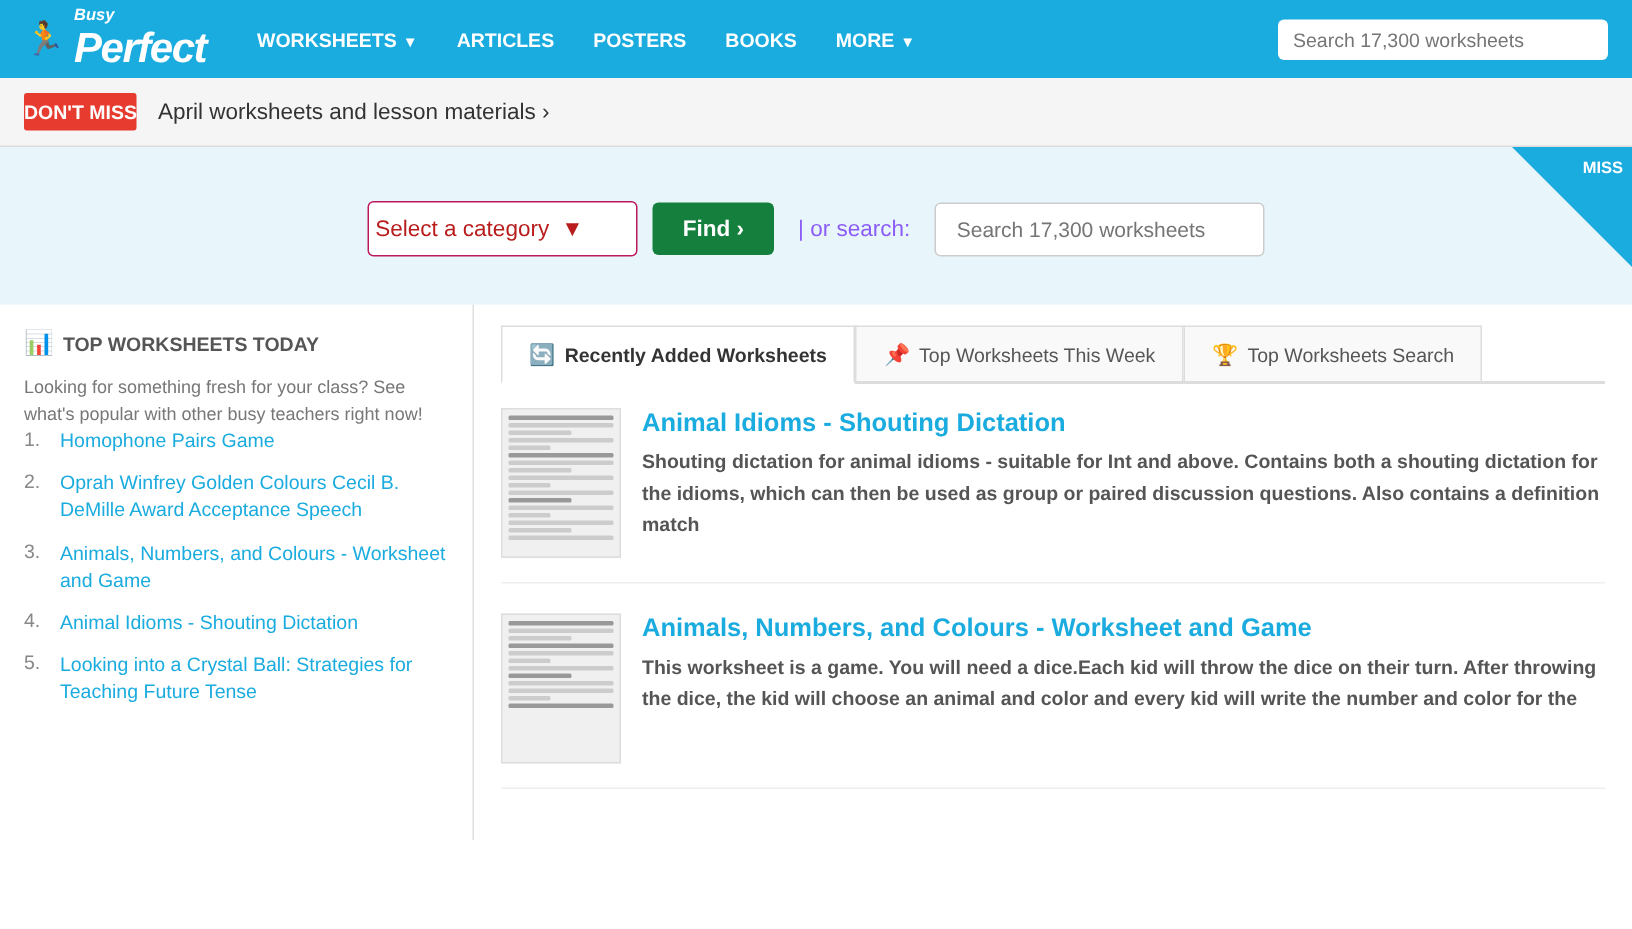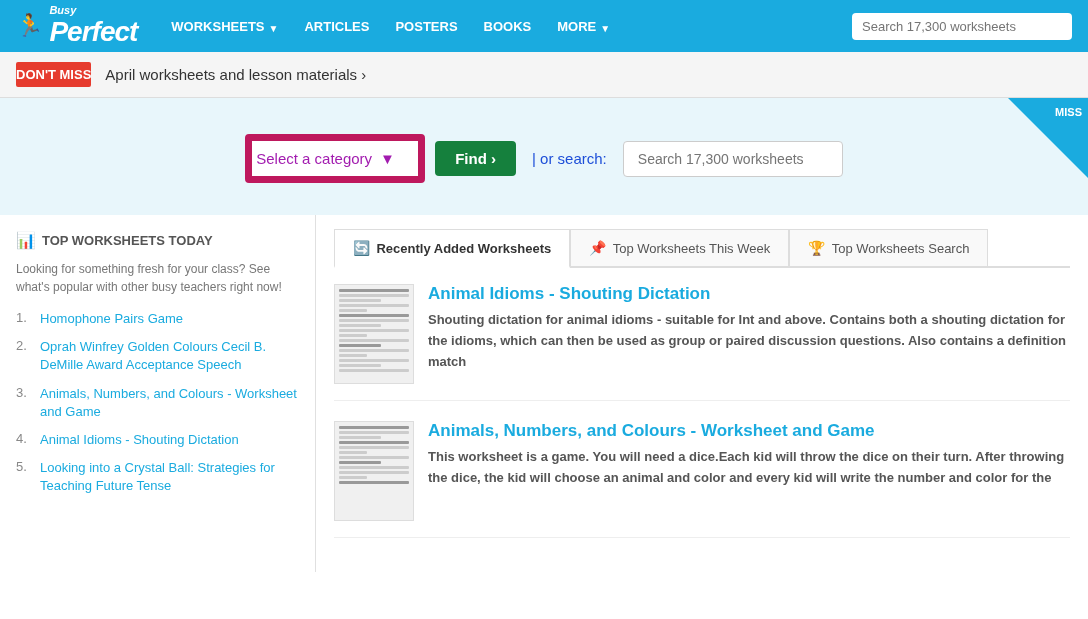--- a/index.html
+++ b/index.html
@@ -21,33 +21,33 @@
     .dont-miss-badge { background: #e63b2e; color: #fff; font-weight: bold; font-size: 13px; padding: 5px 0; border-radius: 2px; white-space: nowrap; }
     .dont-miss-text { font-size: 15px; color: #333; }
 
     
     .hero { background: #e8f6fb; text-align: center; padding: 36px 40px 32px; position: relative; overflow: hidden; }
     .beta-badge { position: absolute; top: 0; right: 0; background: #1aabdf; color: #fff; font-size: 11px; font-weight: bold; padding: 4px 8px; clip-path: polygon(100% 0, 0 0, 100% 100%); width: 80px; height: 80px; display: flex; align-items: flex-start; justify-content: flex-end; padding-top: 8px; padding-right: 6px; }
     .hero h1 { font-size: 52px; color: #333; margin-bottom: 16px; font-weight: 400; line-height: 1.1; }
     .hero h1 strong { font-weight: 900; }
     .hero-desc { font-size: 14px; color: #555; max-width: 800px; margin: 0 auto 28px; line-height: 1.7; }
     .hero-controls { display: flex; align-items: center; justify-content: center; gap: 10px; }
-    .select-category { border: 7px solid #be185d; background: #fff; padding: 9px 4px; font-size: 15px; color: #a21caf; border-radius: 4px; cursor: pointer; display: flex; align-items: center; gap: 8px; min-width: 180px; }
+    .select-category { border: 1px solid #be185d; background: #fff; padding: 9px 4px; font-size: 15px; color: #b91c1c; border-radius: 4px; cursor: pointer; display: flex; align-items: center; gap: 8px; min-width: 180px; }
     .find-btn { background: #15803d; color: #fff; font-size: 15px; padding: 9px 20px; border: none; border-radius: 4px; cursor: pointer; font-weight: bold; }
-    .or-search { font-size: 15px; color: #1d4ed8; margin: 0 6px; }
+    .or-search { font-size: 15px; color: #8b5cf6; margin: 0 6px; }
     .search-worksheets { border: 1px solid #ccc; padding: 9px 14px; font-size: 14px; color: #999; border-radius: 4px; width: 220px; outline: none; }
 
     
     .main-content { display: flex; gap: 0; padding: 0; }
 
     
     .sidebar { width: 316px; min-width: 316px; padding: 16px; border-right: 1px solid #e0e0e0; }
     .sidebar-title { display: flex; align-items: center; gap: 6px; font-size: 13px; font-weight: bold; color: #555; text-transform: uppercase; margin-bottom: 10px; }
     .sidebar-title-icon { color: #aaa; font-size: 16px; }
-    .sidebar-desc { font-size: 12px; color: #777; margin-bottom: 14px; line-height: 1.5; }
+    .sidebar-desc { font-size: 12px; color: #777; margin-bottom: 0; line-height: 1.5; }
     .sidebar-list { list-style: none; }
     .sidebar-list li { display: flex; gap: 8px; margin-bottom: 10px; align-items: flex-start; }
     .sidebar-num { color: #888; font-size: 13px; min-width: 16px; }
     .sidebar-link { color: #1aabdf; font-size: 13px; text-decoration: none; line-height: 1.4; cursor: pointer; }
 
     
     .right-panel { flex: 1; padding: 14px 18px; }
     .tabs { display: flex; gap: 0; border-bottom: 2px solid #ddd; margin-bottom: 16px; }
     .tab { padding: 10px 18px; font-size: 13px; color: #555; cursor: pointer; border: 1px solid #ddd; border-bottom: none; background: #f9f9f9; display: flex; align-items: center; gap: 6px; white-space: nowrap; }
     .tab.active { background: #fff; border-bottom: 2px solid #fff; color: #333; font-weight: bold; margin-bottom: -2px; }

